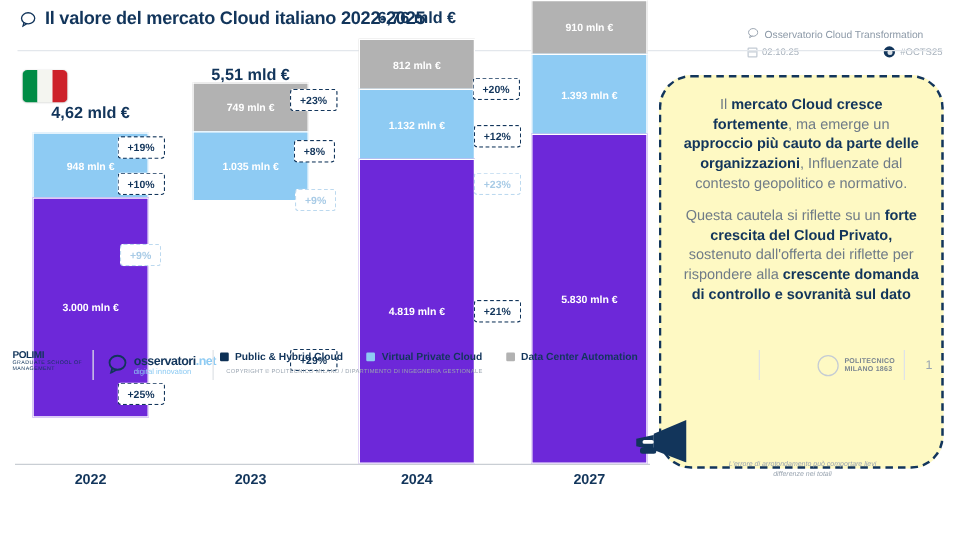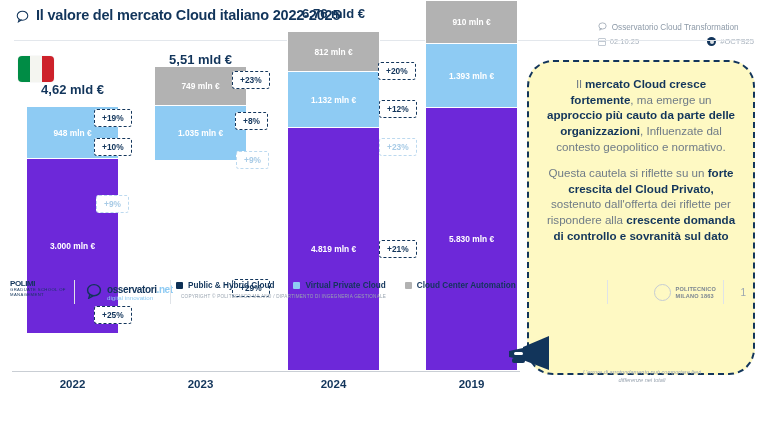--- a/index.html
+++ b/index.html
@@ -175,21 +175,21 @@
     <div class="badge faint" style="left:379px; top:96px;">+23%</div>
     <div class="badge" style="left:379px; top:198px;">+21%</div>
 
     <div class="col" style="left:425px;">
 
       <div class="stack" style="height:371px;">
         <div class="seg dca" style="height:43px;">910 mln €</div>
         <div class="seg vpc" style="height:64px;">1.393 mln €</div>
         <div class="seg phc" style="height:264px;">5.830 mln €</div>
       </div>
-      <div class="xlabel" style="bottom:-19px;">2019</div>
+      <div class="xlabel" style="bottom:-19px;">2027</div>
     </div>
   </div>
 
   <div class="callout">
     <p class="p1"><span>Il </span><b>mercato Cloud cresce fortemente</b><span>, ma emerge un </span><b>approccio più cauto da parte delle organizzazioni</b><span>, Influenzate dal contesto geopolitico e normativo.</span></p>
     <p class="p2"><span>Questa cautela si riflette su un </span><b>forte crescita del Cloud Privato,</b><span> sostenuto dall'offerta dei riflette per rispondere alla </span><b>crescente domanda di controllo e sovranità sul dato</b></p>
   </div>
 
   <div class="megaphone">
     <svg viewBox="0 0 48 40" width="48" height="40">
@@ -226,21 +226,21 @@
       <span class="lg">
         <span class="sw" style="background:#0d3055;"></span>
         <span>Public &amp; Hybrid Cloud</span>
       </span>
       <span class="lg">
         <span class="sw" style="background:#8ecbf3;"></span>
         <span>Virtual Private Cloud</span>
       </span>
       <span class="lg">
         <span class="sw" style="background:#b2b2b2;"></span>
-        <span>Cloud Center Automation</span>
+        <span>Data Center Automation</span>
       </span>
     </div>
     <div class="copyright">COPYRIGHT © POLITECNICO MILANO / DIPARTIMENTO DI INGEGNERIA GESTIONALE</div>
 
     <div class="vdiv" style="right:160px;"></div>
     <div class="logo-right">
       <span class="seal"></span>
       <span class="logo-right-txt">
         <span>POLITECNICO</span><br>
         <span>MILANO 1863</span>

